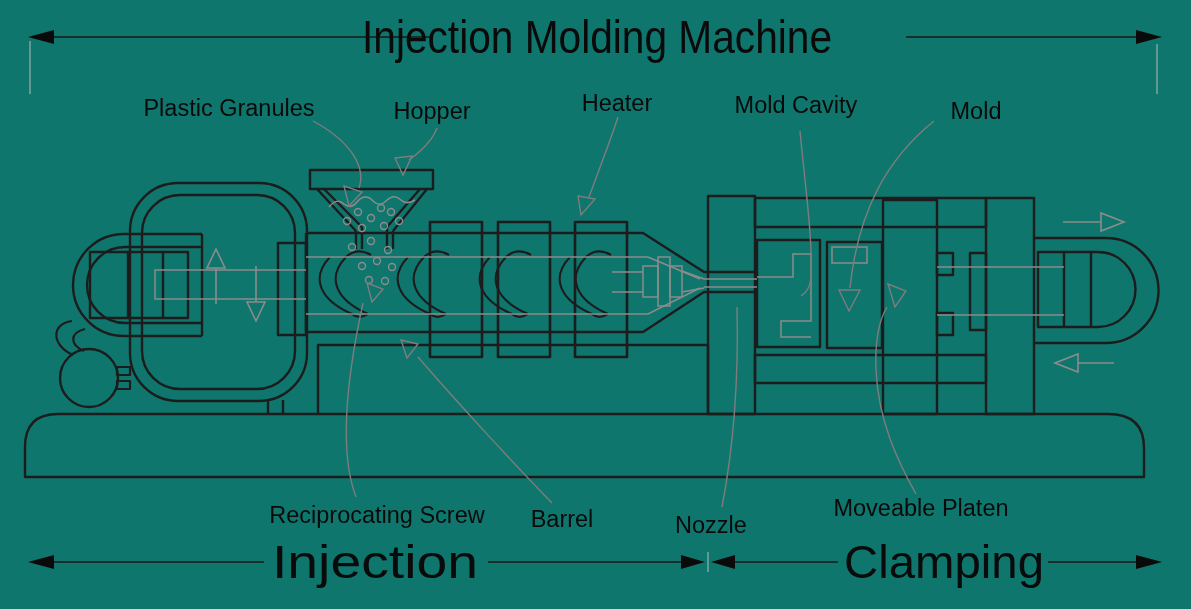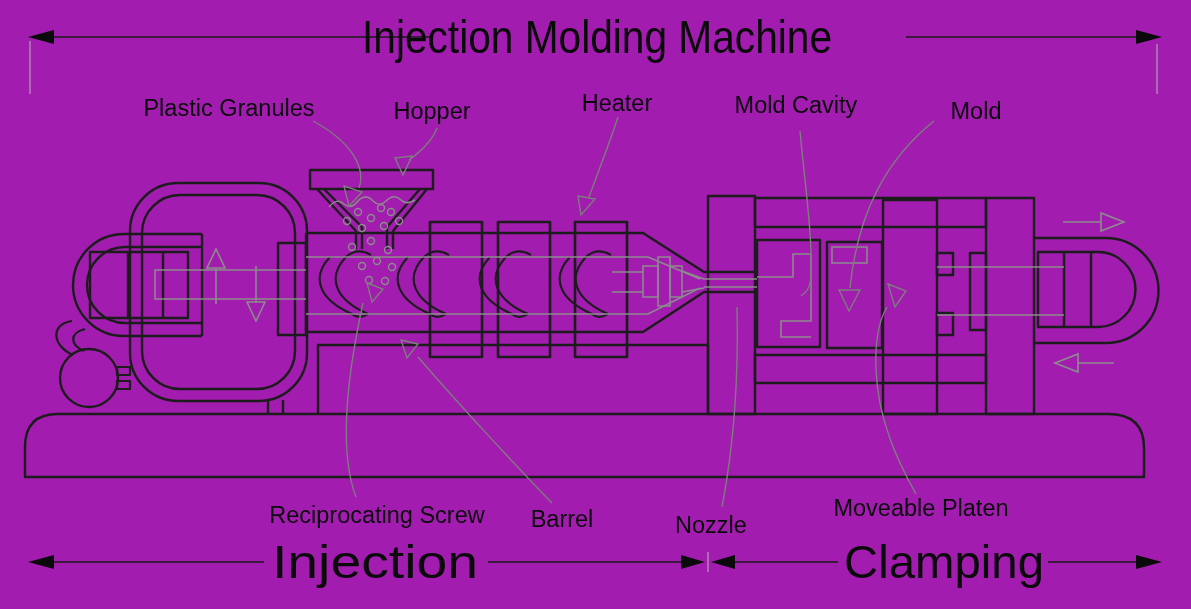--- a/index.html
+++ b/index.html
@@ -1,16 +1,16 @@
 <!DOCTYPE html>
 <html><head>
 <meta charset="utf-8">
 <style>
   html,body{margin:0;padding:0;background:#fff;}
-  .stage{position:relative;width:1191px;height:609px;background:#a21caf;overflow:hidden;
+  .stage{position:relative;width:1191px;height:609px;background:#0f766e;overflow:hidden;
          font-family:"Liberation Sans",sans-serif;}
   svg{display:block;}
   text{fill:#0a0a0a;}
   .t-title{font-size:47px;}
   .t-section{font-size:47px;}
   .t-label{font-size:23.5px;}
 </style>
 </head>
 <body>
 

